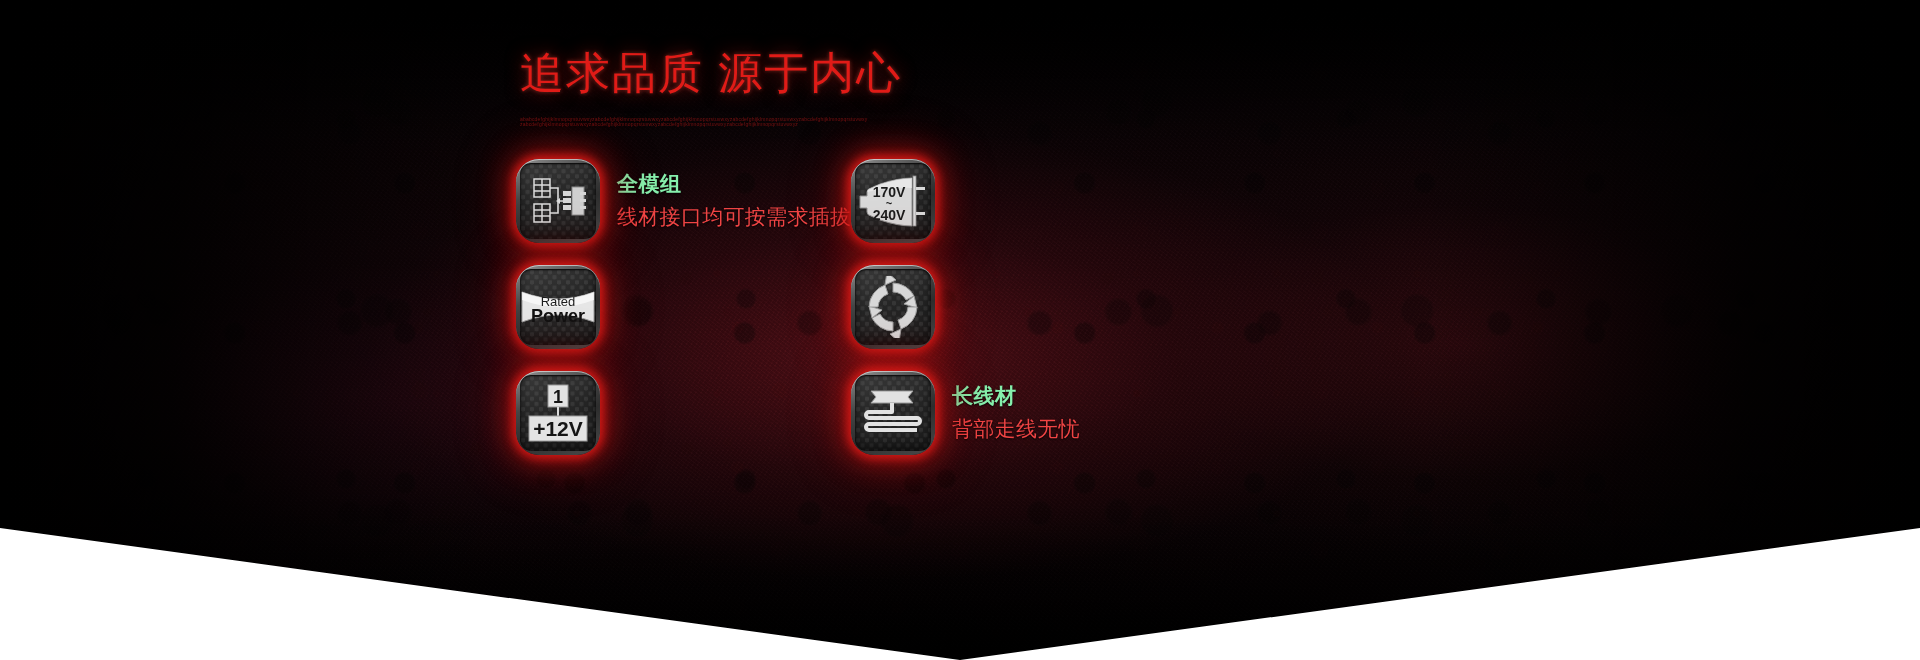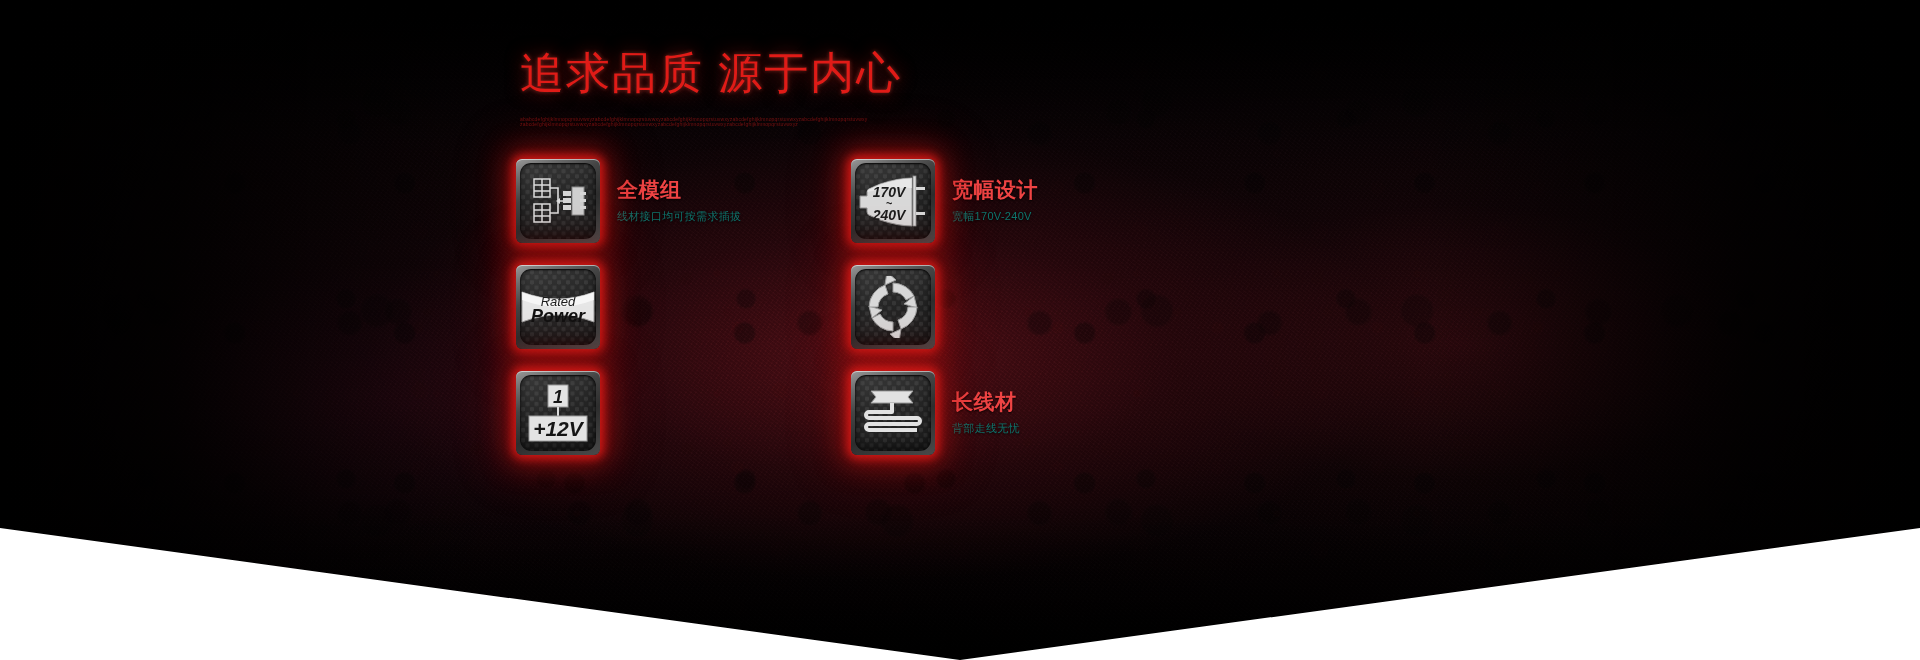--- a/index.html
+++ b/index.html
@@ -88,53 +88,51 @@
     display:grid;
     grid-template-columns:335px 335px;
     grid-auto-rows:106px;
     column-gap:0; row-gap:0;
   }
   .feature { display:flex; align-items:center; gap:17px; }
 
   
   .tile {
     position:relative; flex:0 0 auto;
-    width:84px; height:84px; border-radius:6px;
+    width:84px; height:84px; border-radius:23px;
     background:linear-gradient(155deg,#9a9a9a 0%,#6d6d6d 16%,#454545 34%,#2d2d2d 60%,#4a4a4a 100%);
     padding:4px;
     box-shadow:
       0 0 10px 4px rgba(224,26,22,.85),
       0 0 26px 10px rgba(190,18,16,.50),
       0 0 48px 16px rgba(150,10,10,.25),
       inset 0 1px 0 rgba(255,255,255,.55);
-    font-style: italic;
   }
   .tile-inner {
     position:relative; width:100%; height:100%;
     border-radius:11px; overflow:hidden;
     background:
       radial-gradient(circle at 3px 3px, rgba(255,255,255,.075) 0 2.1px, rgba(0,0,0,0) 2.4px) 0 0/9px 10.4px,
       radial-gradient(circle at 3px 3px, rgba(255,255,255,.075) 0 2.1px, rgba(0,0,0,0) 2.4px) 4.5px 5.2px/9px 10.4px,
       linear-gradient(160deg,#3a3a3a 0%,#262626 45%,#1b1b1b 100%);
     box-shadow:inset 0 1px 2px rgba(0,0,0,.9), inset 0 -6px 12px rgba(0,0,0,.55);
     display:flex; align-items:center; justify-content:center;
   }
   .tile-inner svg { display:block; }
 
   
   .ftext { display:flex; flex-direction:column; justify-content:center; }
   .ftitle {
-    font-size:21px; font-weight:700; color:#ef4444;
+    font-size:21px; font-weight:700; color:#86efac;
     letter-spacing:.5px; line-height:1.3;
     text-shadow:0 1px 2px rgba(0,0,0,.9);
     white-space:nowrap;
-    font-family:Liberation Serif, serif;
   }
   .fdesc {
-    font-size:11px; font-weight:400; color:#0f766e;
+    font-size:21px; font-weight:400; color:#ef4444;
     letter-spacing:.3px; line-height:1.45; margin-top:5px;
     text-shadow:0 1px 2px rgba(0,0,0,.9);
     white-space:nowrap;
   }
   .ftitle.wide { letter-spacing:3px; }
 </style>
 </head>
 <body>
 
 <div class="banner">
@@ -201,24 +199,20 @@
               <path d="M9 22 q0-3 4-4 l9-4 q18-6 32-6 v10 q-20 -1 -45 4 z" fill="#f2f2f2" opacity=".55"></path>
               <rect x="55" y="6" width="3" height="50" fill="#d9d9d9" stroke="#8f8f8f" stroke-width=".8"></rect>
               <rect x="58" y="17" width="9" height="3" fill="#d9d9d9"></rect>
               <rect x="58" y="42" width="9" height="3" fill="#d9d9d9"></rect>
               <text x="31" y="27" font-family="'Liberation Sans',sans-serif" font-size="14" font-weight="700" fill="#1b1b1b" text-anchor="middle">170V</text>
               <text x="31" y="37" font-family="'Liberation Sans',sans-serif" font-size="11" font-weight="700" fill="#1b1b1b" text-anchor="middle">~</text>
               <text x="31" y="50" font-family="'Liberation Sans',sans-serif" font-size="14" font-weight="700" fill="#1b1b1b" text-anchor="middle">240V</text>
             </svg>
           </div>
         </div>
-        <div class="ftext">
-          <div class="ftitle">宽幅设计</div>
-          <div class="fdesc">宽幅170V-240V</div>
-        </div>
       </div>
 
       <div class="feature">
         <div class="tile">
           <div class="tile-inner">
             <svg width="76" height="62" viewBox="0 0 76 62">
               <path d="M2 16 q19 7 36 7 q17 0 36 -7 v30 q-19 -7 -36 -7 q-17 0 -36 7 z" fill="#e6e6e6" stroke="#9a9a9a" stroke-width="1"></path>
               <path d="M2 16 q19 7 36 7 q17 0 36 -7 v8 q-19 7 -36 7 q-17 0 -36 -7 z" fill="#fbfbfb" opacity=".75"></path>
               <text x="38" y="30" font-family="'Liberation Sans',sans-serif" font-size="13" font-weight="400" fill="#1c1c1c" text-anchor="middle">Rated</text>
               <text x="38" y="46" font-family="'Liberation Sans',sans-serif" font-size="18" font-weight="700" fill="#111111" text-anchor="middle">Power</text>

